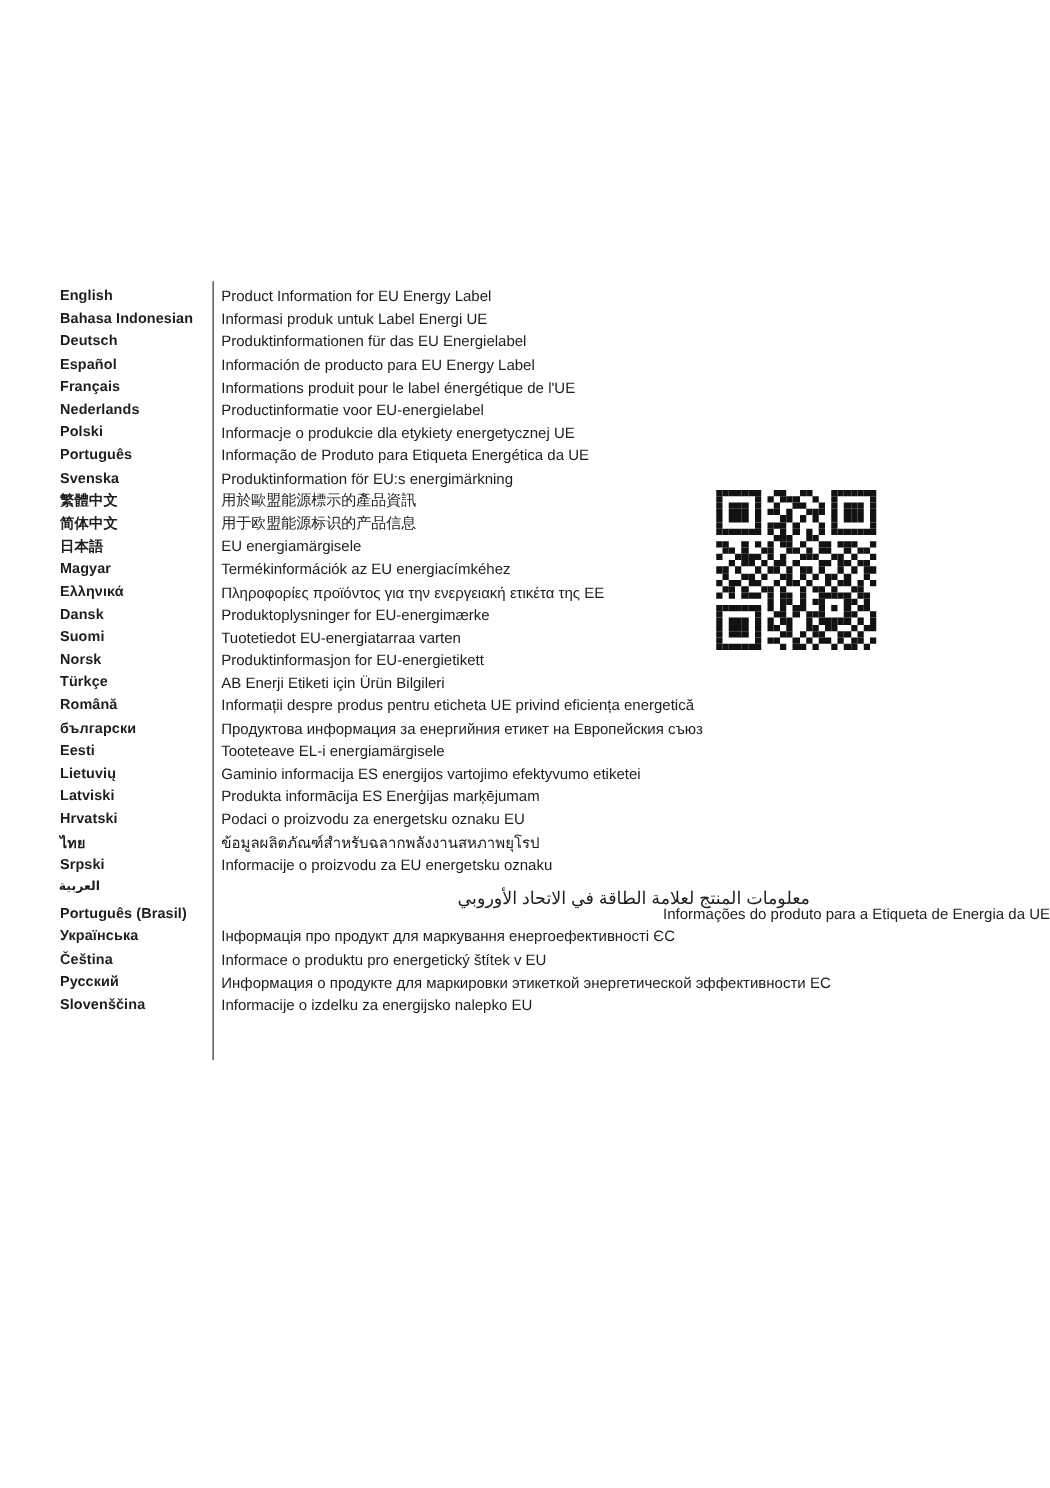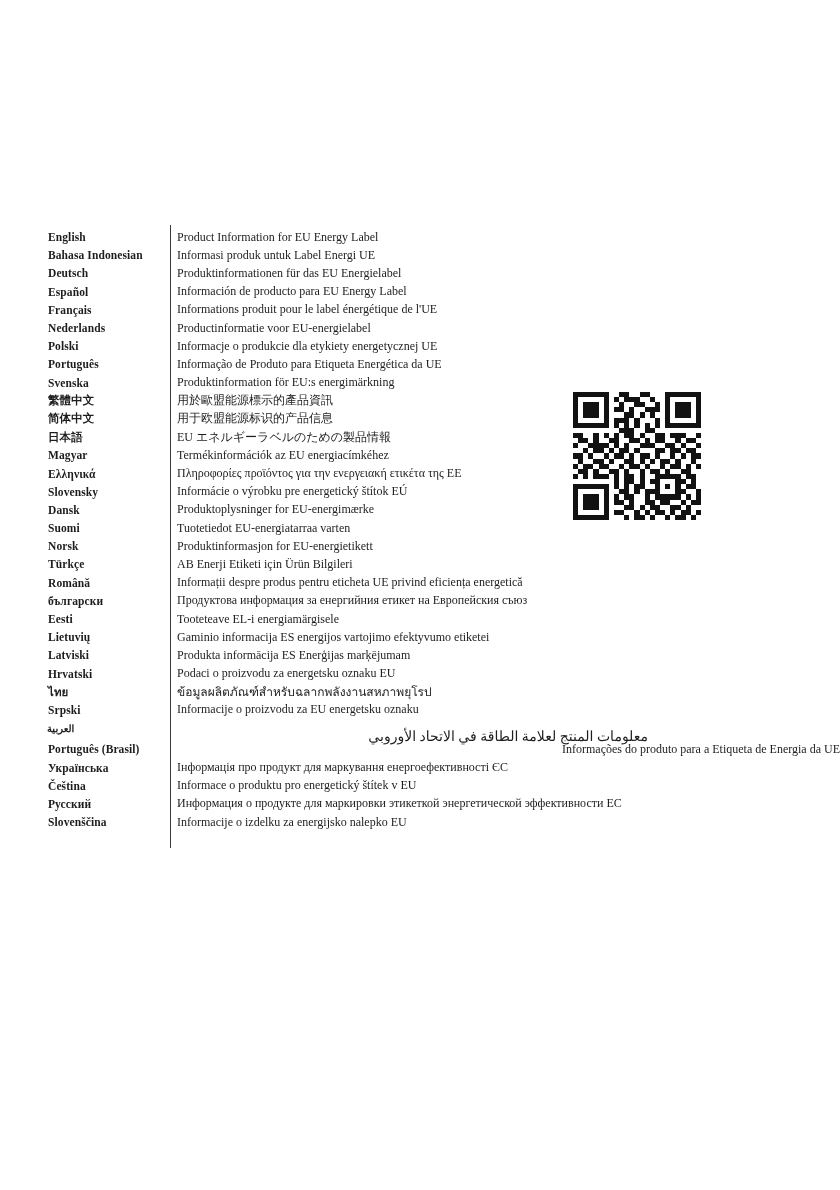--- a/index.html
+++ b/index.html
@@ -21,21 +21,20 @@
     position: absolute;
     left: 170px; top: 225px;
     width: 1px; height: 623px;
     background: #3a3a3a;
   }
   .row {
     display: flex;
     align-items: center;
     min-height: 18.2px;
     height: 18.2px;
-    font-family: Liberation Serif, serif;
   }
   .row.gap-before { margin-top: 3px; justify-content: space-between; }
   .cell-label {
     width: 170px;
     padding-left: 48px;
     box-sizing: border-box;
     font-weight: bold;
     font-size: 11.5px;
     letter-spacing: 0.1px;
     white-space: nowrap;
@@ -128,37 +127,33 @@
     <span class="cell-text">用於歐盟能源標示的產品資訊</span>
   </div>
 
   <div class="row">
     <span class="cell-label">简体中文</span>
     <span class="cell-text">用于欧盟能源标识的产品信息</span>
   </div>
 
   <div class="row">
     <span class="cell-label">日本語</span>
-    <span class="cell-text">EU エネルギーラベルのための製品情報</span>
+    <span class="cell-text">EU energiamärgisele</span>
   </div>
 
   <div class="row">
     <span class="cell-label">Magyar</span>
     <span class="cell-text">Termékinformációk az EU energiacímkéhez</span>
   </div>
 
   <div class="row">
     <span class="cell-label">Ελληνικά</span>
     <span class="cell-text">Πληροφορίες προϊόντος για την ενεργειακή ετικέτα της ΕΕ</span>
   </div>
 
-  <div class="row">
-    <span class="cell-label">Slovensky</span>
-    <span class="cell-text">Informácie o výrobku pre energetický štítok EÚ</span>
-  </div>
 
   <div class="row">
     <span class="cell-label">Dansk</span>
     <span class="cell-text">Produktoplysninger for EU-energimærke</span>
   </div>
 
   <div class="row">
     <span class="cell-label">Suomi</span>
     <span class="cell-text">Tuotetiedot EU-energiatarraa varten</span>
   </div>

